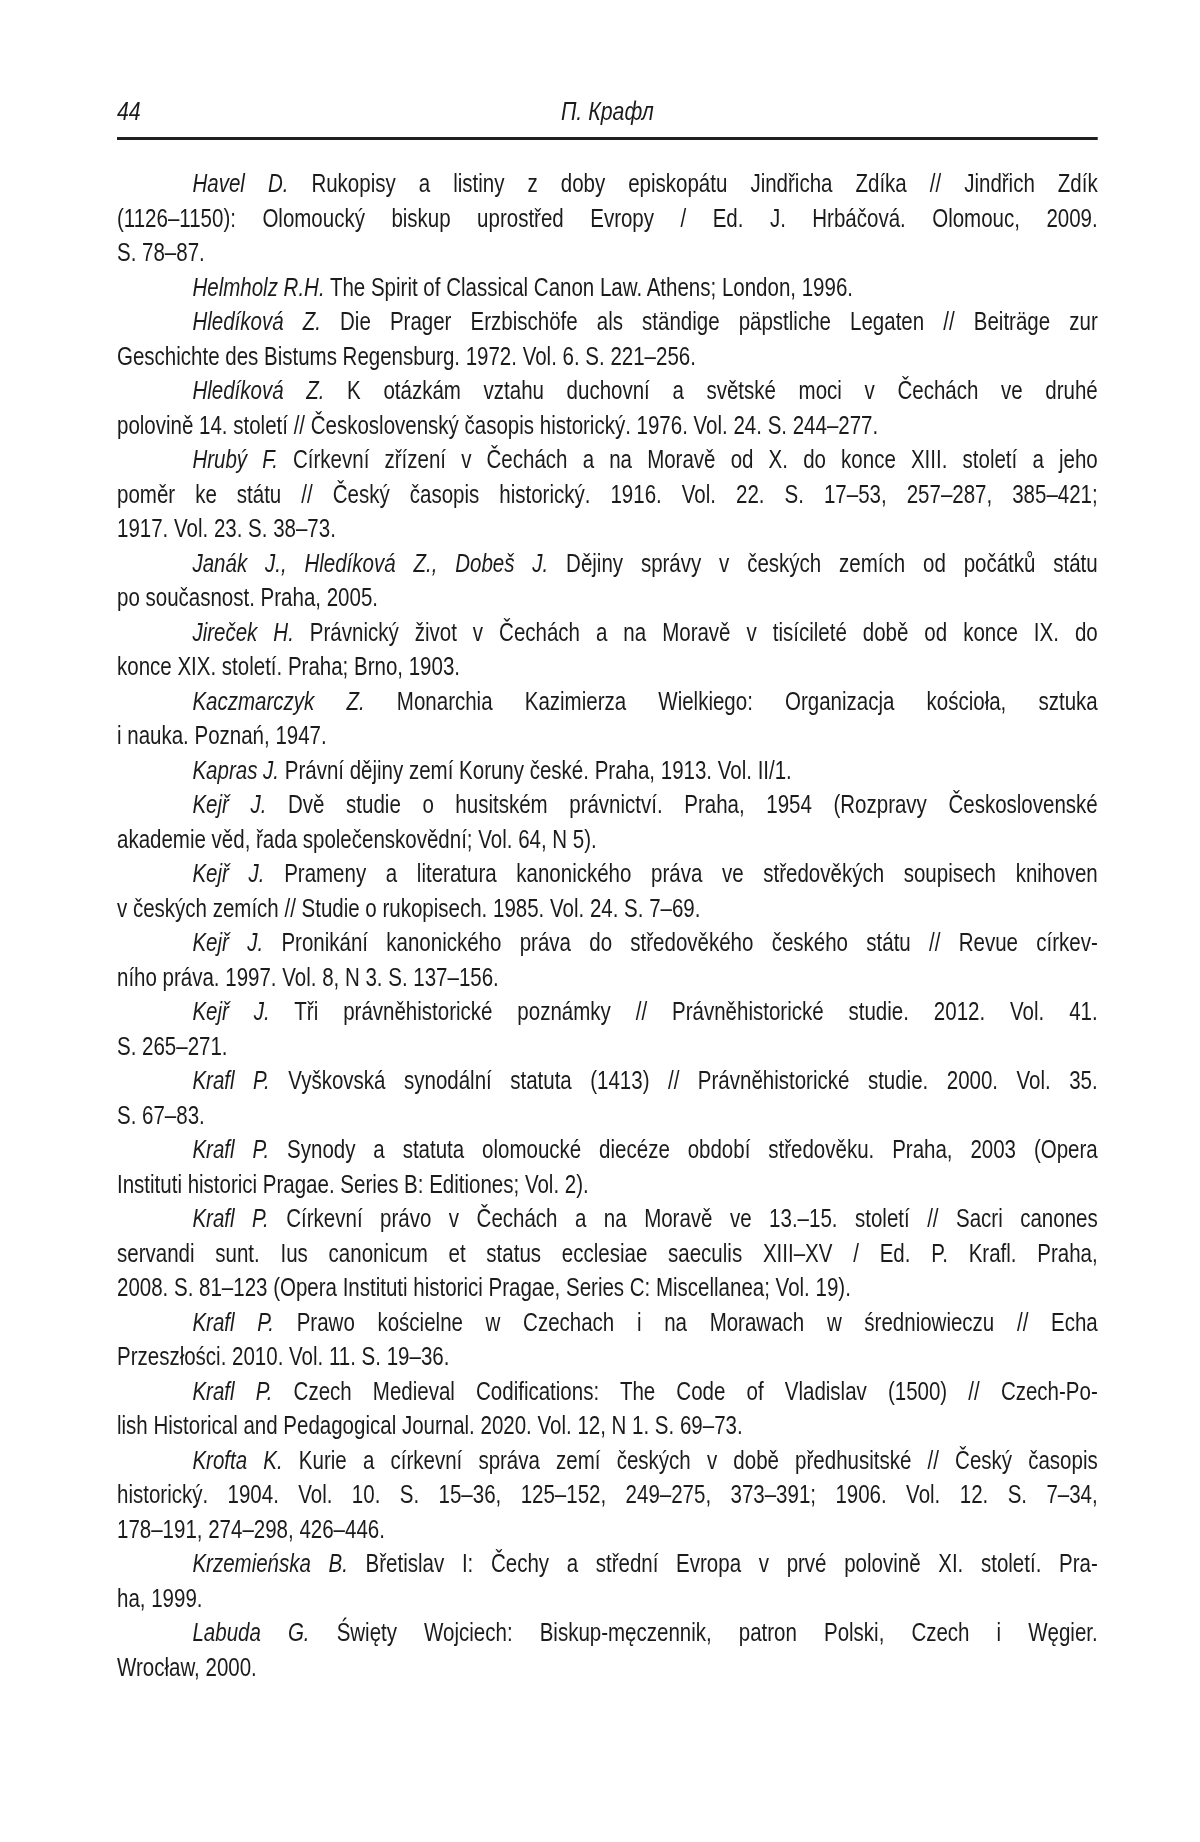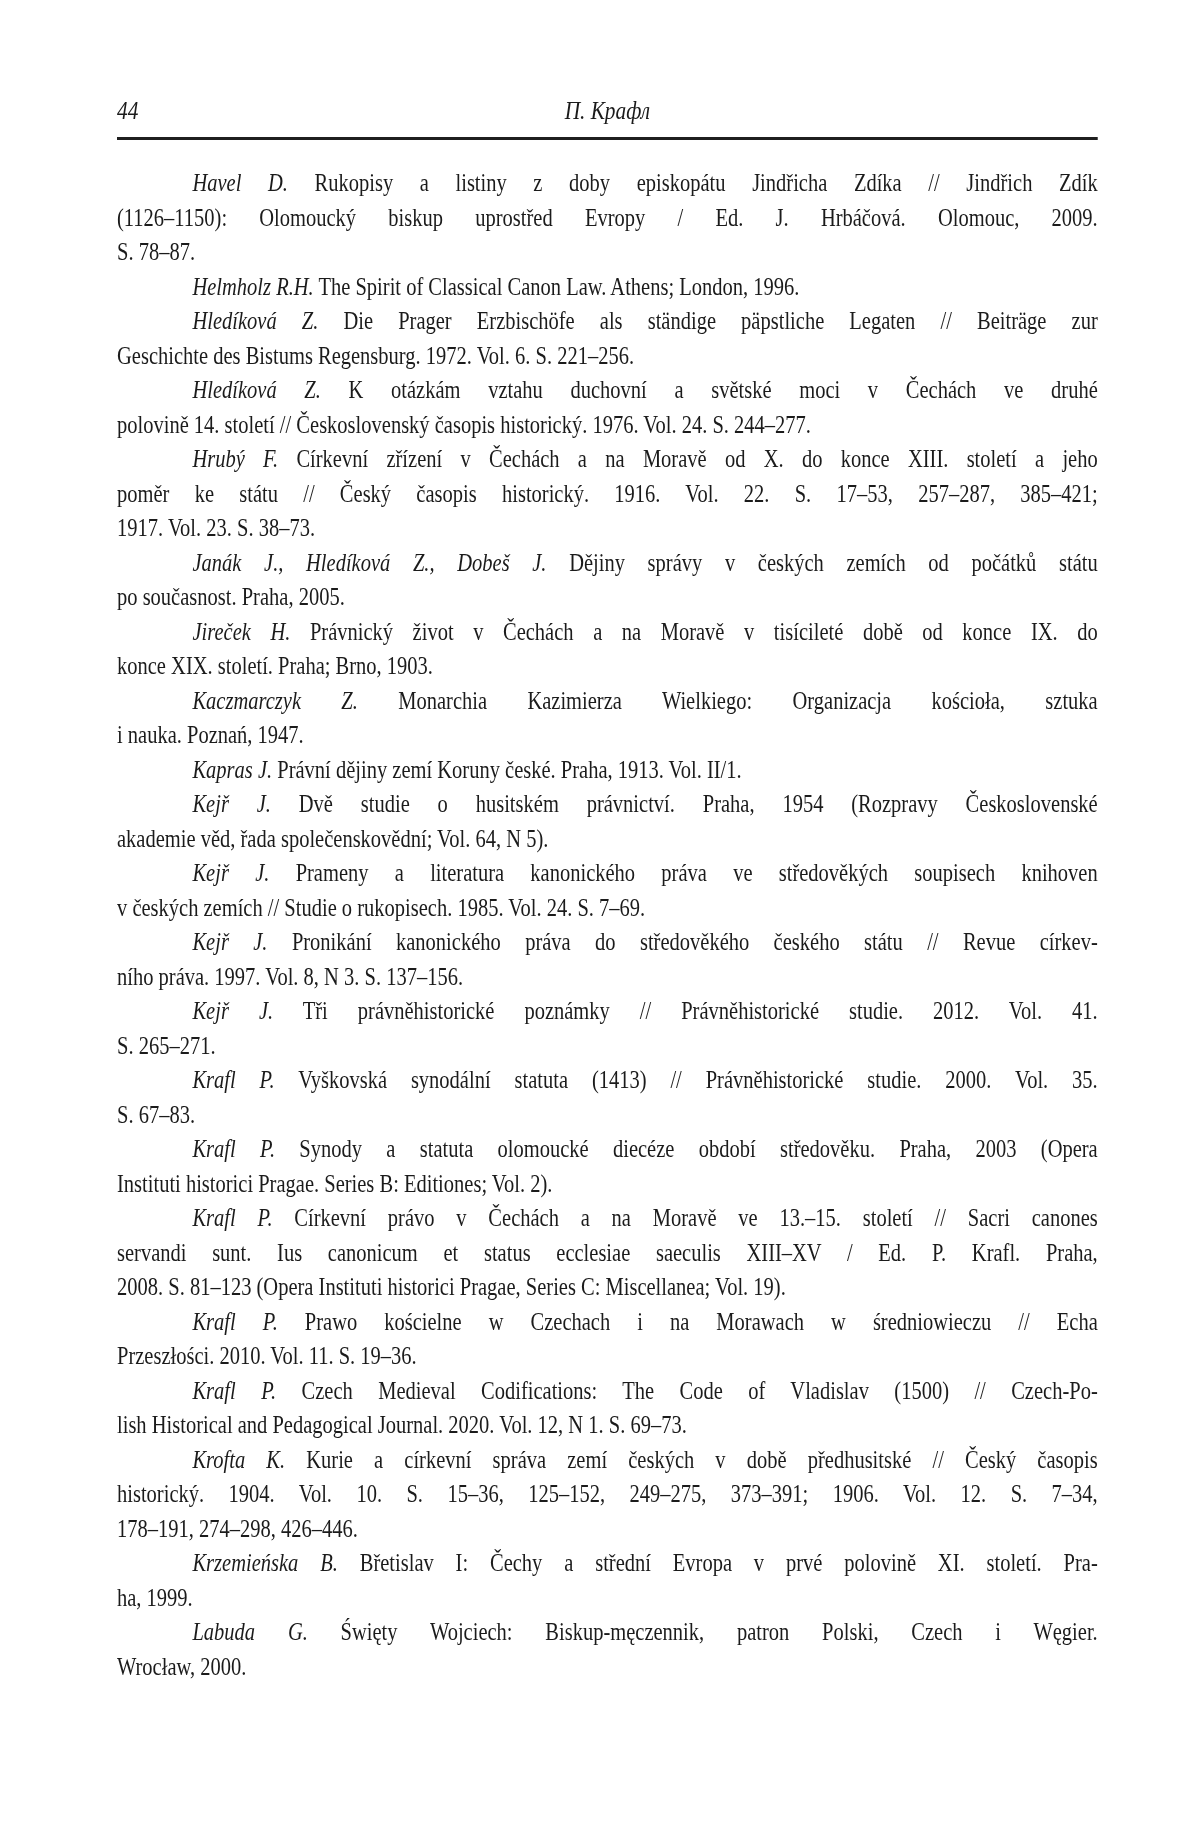--- a/index.html
+++ b/index.html
@@ -7,21 +7,21 @@
     --rule: #1f1f1f;
     --bg: #ffffff;
   }
   html, body { margin: 0; padding: 0; background: var(--bg); }
   .page {
     position: relative;
     width: 1200px;
     height: 1745px;
     background: var(--bg);
     overflow: hidden;
-    font-family: Liberation Serif, serif;
+    font-family: Liberation Sans, sans-serif;
     color: var(--text);
   }
   
   .content {
     position: absolute;
     left: 117px;
     top: 96px;
     width: 1196px;
     transform: scaleX(0.82);
     transform-origin: 0 0;

